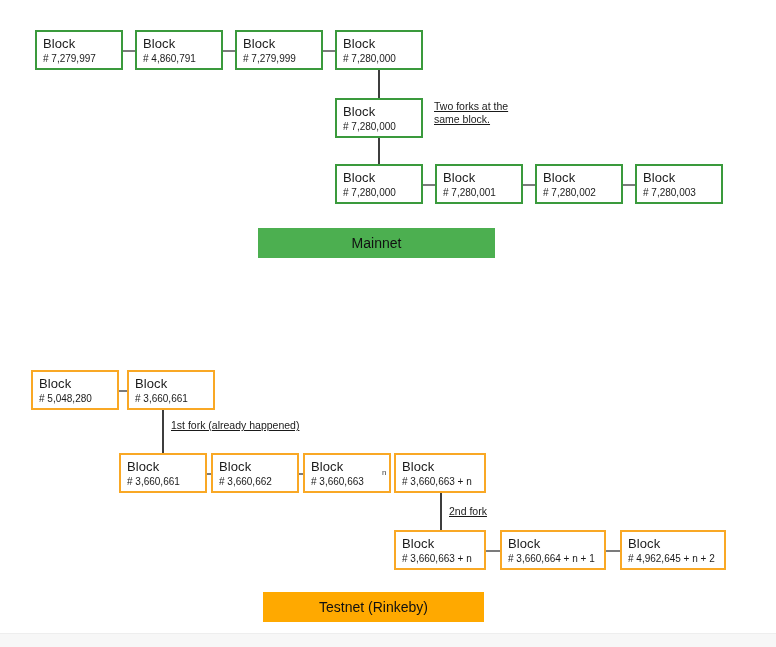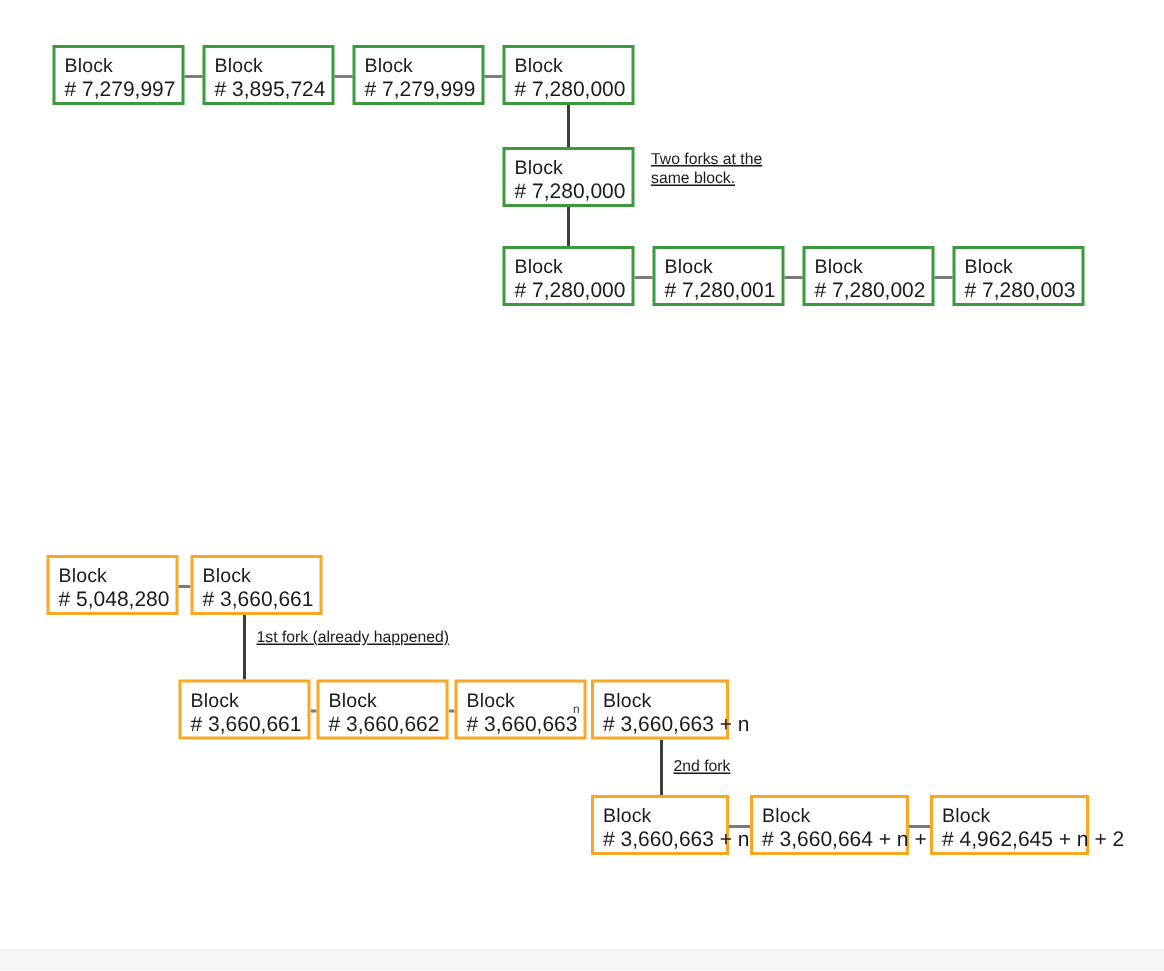--- a/index.html
+++ b/index.html
@@ -45,21 +45,21 @@
   .block.orange {
     border-color: #f9a825;
   }
   .block .b-title {
     font-size: 13px;
     color: #1a1a1a;
     line-height: 15px;
     letter-spacing: 0.1px;
   }
   .block .b-num {
-    font-size: 14px;
+    font-size: 10px;
     color: #1a1a1a;
     line-height: 14px;
     margin-top: 1px;
     white-space: nowrap;
   }
 
   
   .conn-h {
     position: absolute;
     height: 2px;
@@ -112,21 +112,21 @@
   <div class="conn-h" style="left:122px; top:50px; width:14px;"></div>
   <div class="conn-h" style="left:222px; top:50px; width:14px;"></div>
   <div class="conn-h" style="left:322px; top:50px; width:14px;"></div>
 
   <div class="block" style="left:35px; top:30px;">
     <div class="b-title">Block</div>
     <div class="b-num"># 7,279,997</div>
   </div>
   <div class="block" style="left:135px; top:30px;">
     <div class="b-title">Block</div>
-    <div class="b-num"># 3,895,724</div>
+    <div class="b-num"># 4,860,791</div>
   </div>
   <div class="block" style="left:235px; top:30px;">
     <div class="b-title">Block</div>
     <div class="b-num"># 7,279,999</div>
   </div>
   <div class="block" style="left:335px; top:30px;">
     <div class="b-title">Block</div>
     <div class="b-num"># 7,280,000</div>
   </div>
 
@@ -156,20 +156,23 @@
   </div>
   <div class="block" style="left:535px; top:164px;">
     <div class="b-title">Block</div>
     <div class="b-num"># 7,280,002</div>
   </div>
   <div class="block" style="left:635px; top:164px;">
     <div class="b-title">Block</div>
     <div class="b-num"># 7,280,003</div>
   </div>
 
+  <div class="banner mainnet" style="left:258px; top:228px; width:237px;">
+    <span>Mainnet</span>
+  </div>
 
   <div class="conn-h" style="left:118px; top:390px; width:14px;"></div>
 
   <div class="block orange" style="left:31px; top:370px;">
     <div class="b-title">Block</div>
     <div class="b-num"># 5,048,280</div>
   </div>
   <div class="block orange" style="left:127px; top:370px;">
     <div class="b-title">Block</div>
     <div class="b-num"># 3,660,661</div>
@@ -211,15 +214,18 @@
   </div>
   <div class="block orange" style="left:500px; top:530px; width:106px;">
     <div class="b-title">Block</div>
     <div class="b-num"># 3,660,664 + n + 1</div>
   </div>
   <div class="block orange" style="left:620px; top:530px; width:106px;">
     <div class="b-title">Block</div>
     <div class="b-num"># 4,962,645 + n + 2</div>
   </div>
 
+  <div class="banner testnet" style="left:263px; top:592px; width:221px;">
+    <span>Testnet (Rinkeby)</span>
+  </div>
 
   <div class="bottom-strip"></div>
 </div>
 
 </body></html>

